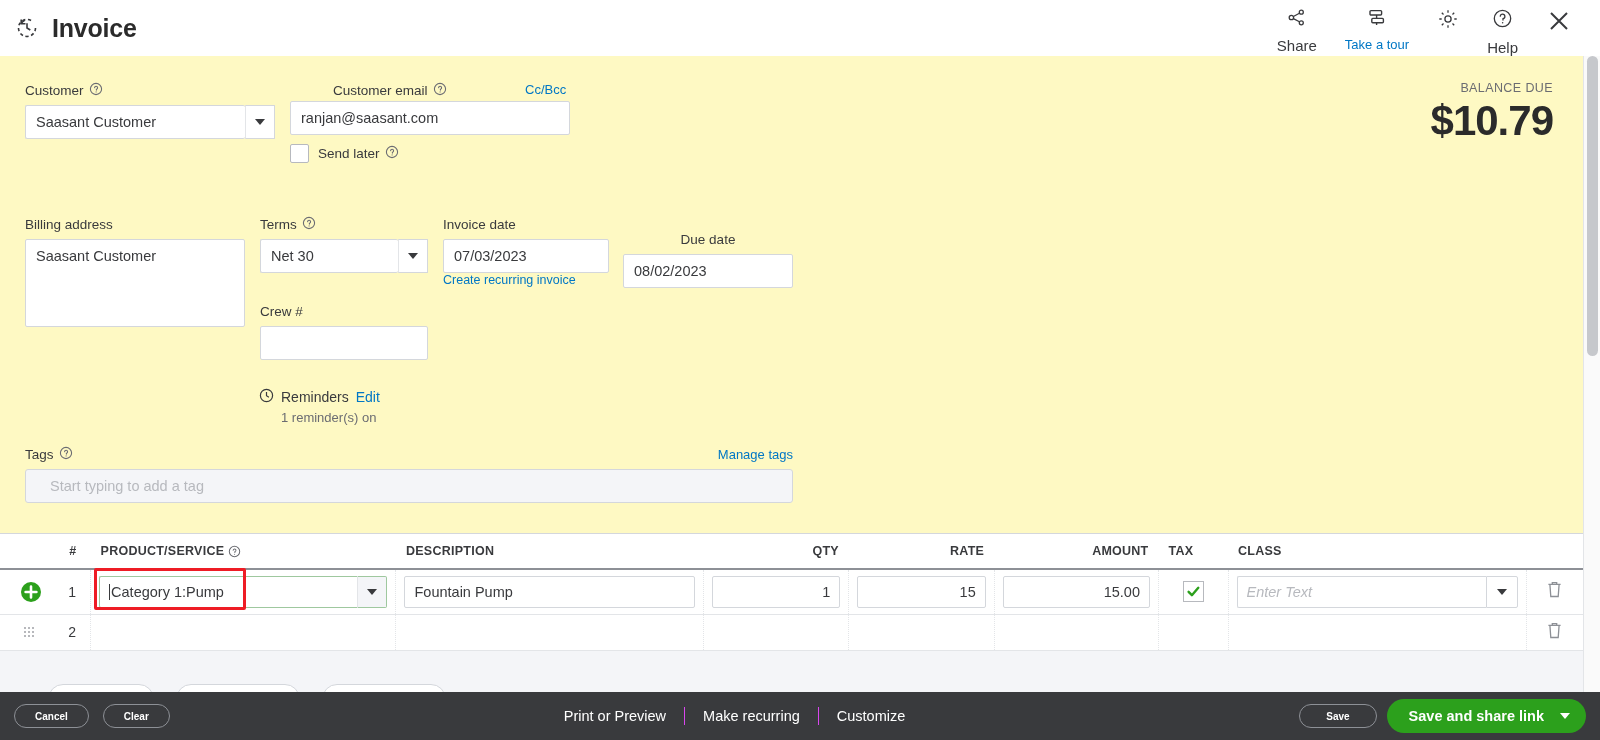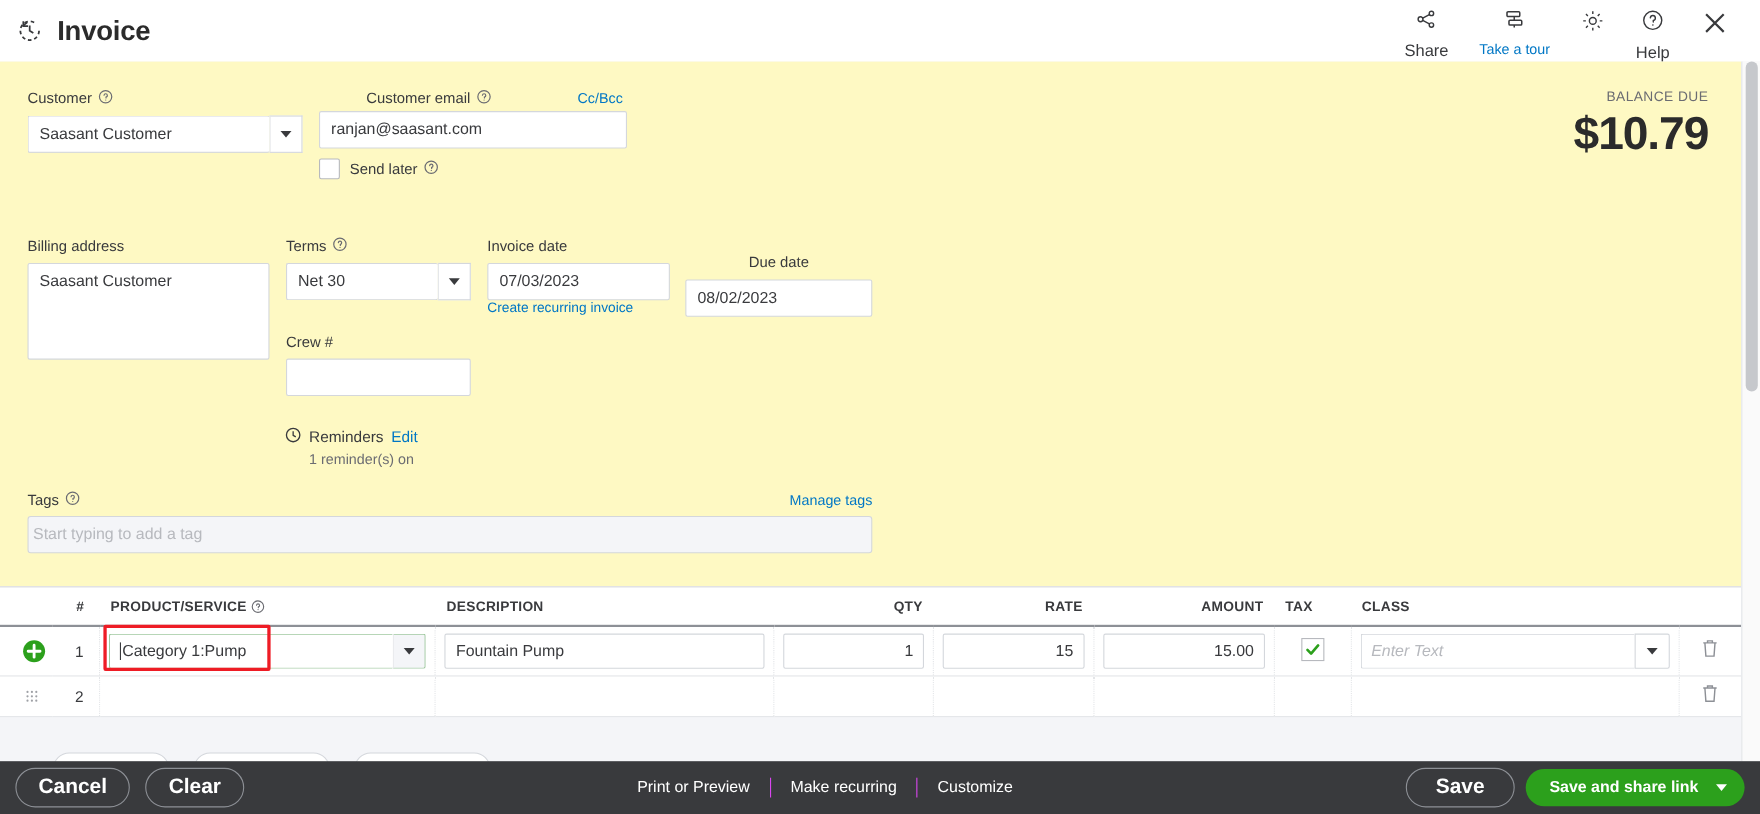--- a/index.html
+++ b/index.html
@@ -95,21 +95,21 @@
     position: absolute; left: 259px; top: 332px;
   }
   .rem-row { display: flex; align-items: center; gap: 7px; font-size: 14px; color: #393a3d; }
   .rem-sub { margin-left: 22px; margin-top: 4px; font-size: 13px; color: #6b6c72; }
 
   
   .tags-block { position: absolute; left: 25px; top: 390px; width: 768px; }
   .tags-head { display: flex; align-items: center; justify-content: space-between; }
   .tag-input {
     margin-top: 6px; height: 34px; border: 1px solid #d4d7dc; border-radius: 3px;
-    background: #f4f5f8; display: flex; align-items: center; padding: 0 4px;
+    background: #f4f5f8; display: flex; align-items: center; padding: 0 24px;
     font-size: 14.5px; color: #b7b9be;
   }
 
   
   .items {
     position: absolute; top: 533px; left: 0; width: 1583px; background: #fff;
     border-top: 1px solid #d4d7dc;
   }
   .itable { width: 1583px; border-collapse: collapse; table-layout: fixed; }
   .itable th {
@@ -182,22 +182,22 @@
     width: 106px; height: 30px; border: 1px solid #d4d7dc; border-radius: 16px; background: #fff;
   }
   .ghost-btn.w2 { width: 124px; }
 
   
   .footer {
     position: absolute; bottom: 0; left: 0; width: 1600px; height: 48px;
     background: #393a3d; display: flex; align-items: center; padding: 0 14px;
   }
   .pill {
-    height: 36px; padding: 0 20px; border: 1px solid #8d9096; border-radius: 18px;
-    background: transparent; color: #fff; font-size: 19px; font-weight: bold;
+    height: 24px; padding: 0 20px; border: 1px solid #8d9096; border-radius: 18px;
+    background: transparent; color: #fff; font-size: 10px; font-weight: bold;
     display: flex; align-items: center; justify-content: center; cursor: pointer;
     font-family: "Liberation Sans", sans-serif;
   }
   .ft-links { display: flex; align-items: center; margin: 0 auto; }
   .ft-link {
     color: #fff; font-size: 14.5px; padding: 0 18px; cursor: pointer;
     border-right: 1px solid #d946ef; line-height: 18px;
   }
   .ft-link:last-child { border-right: none; }
   .ft-right { display: flex; align-items: center; gap: 10px; }

